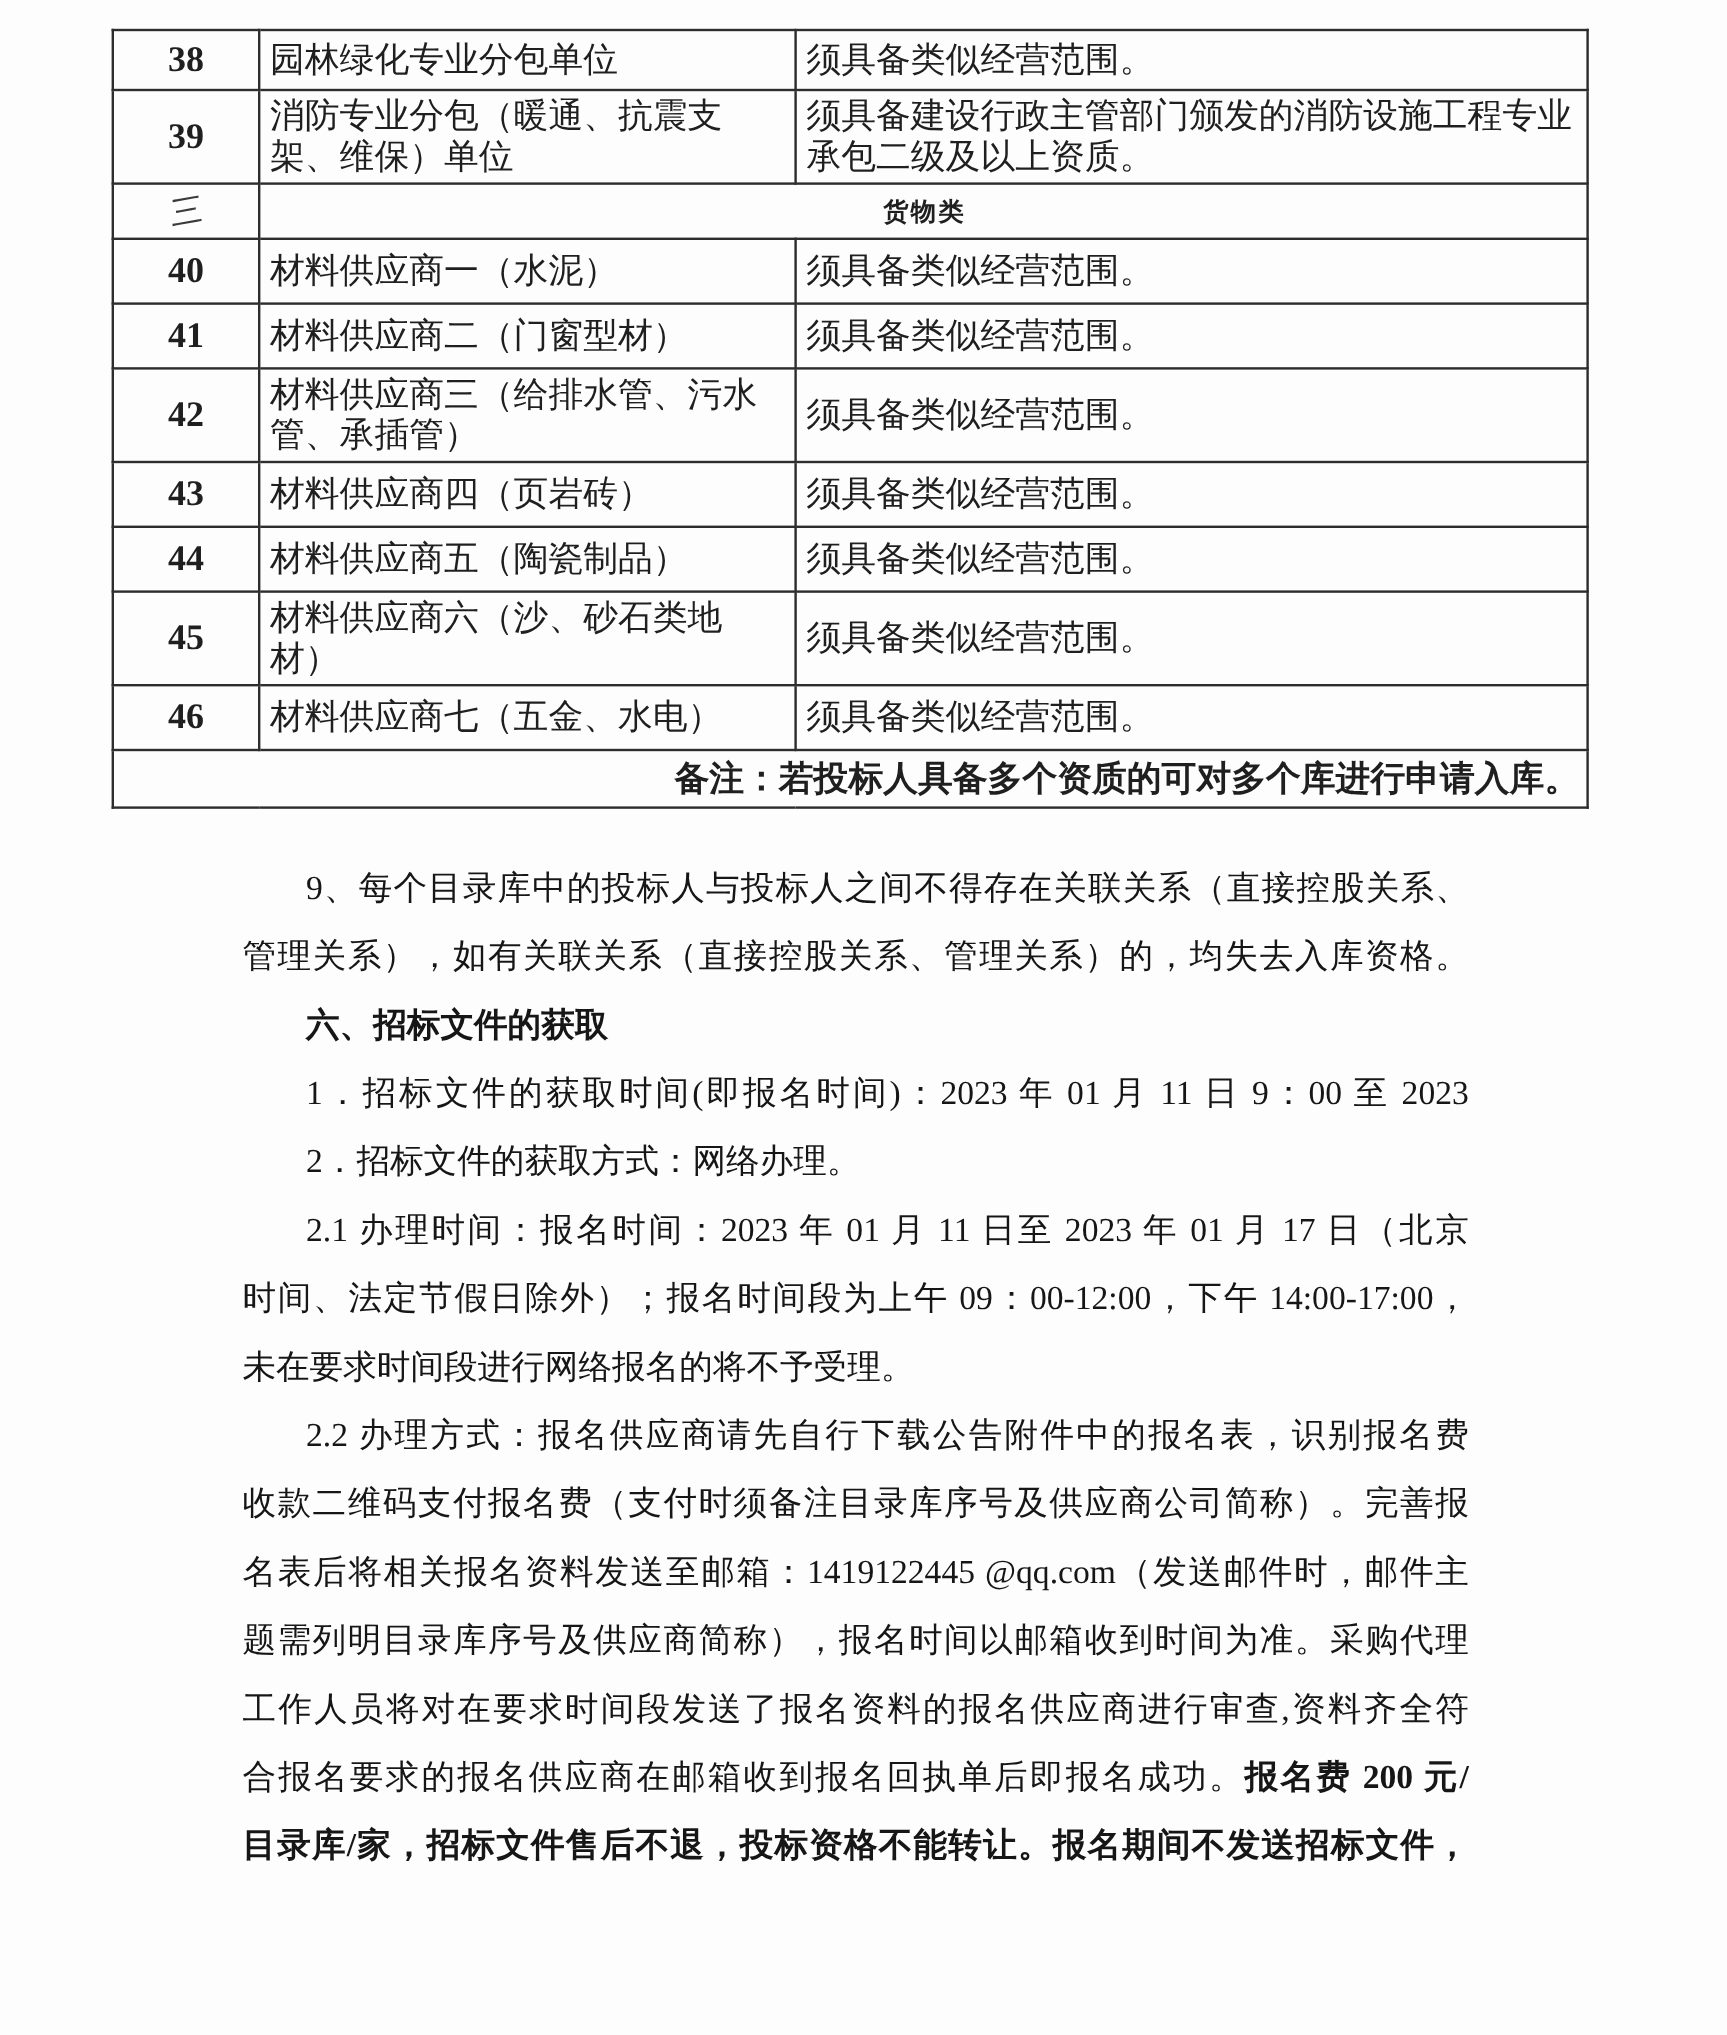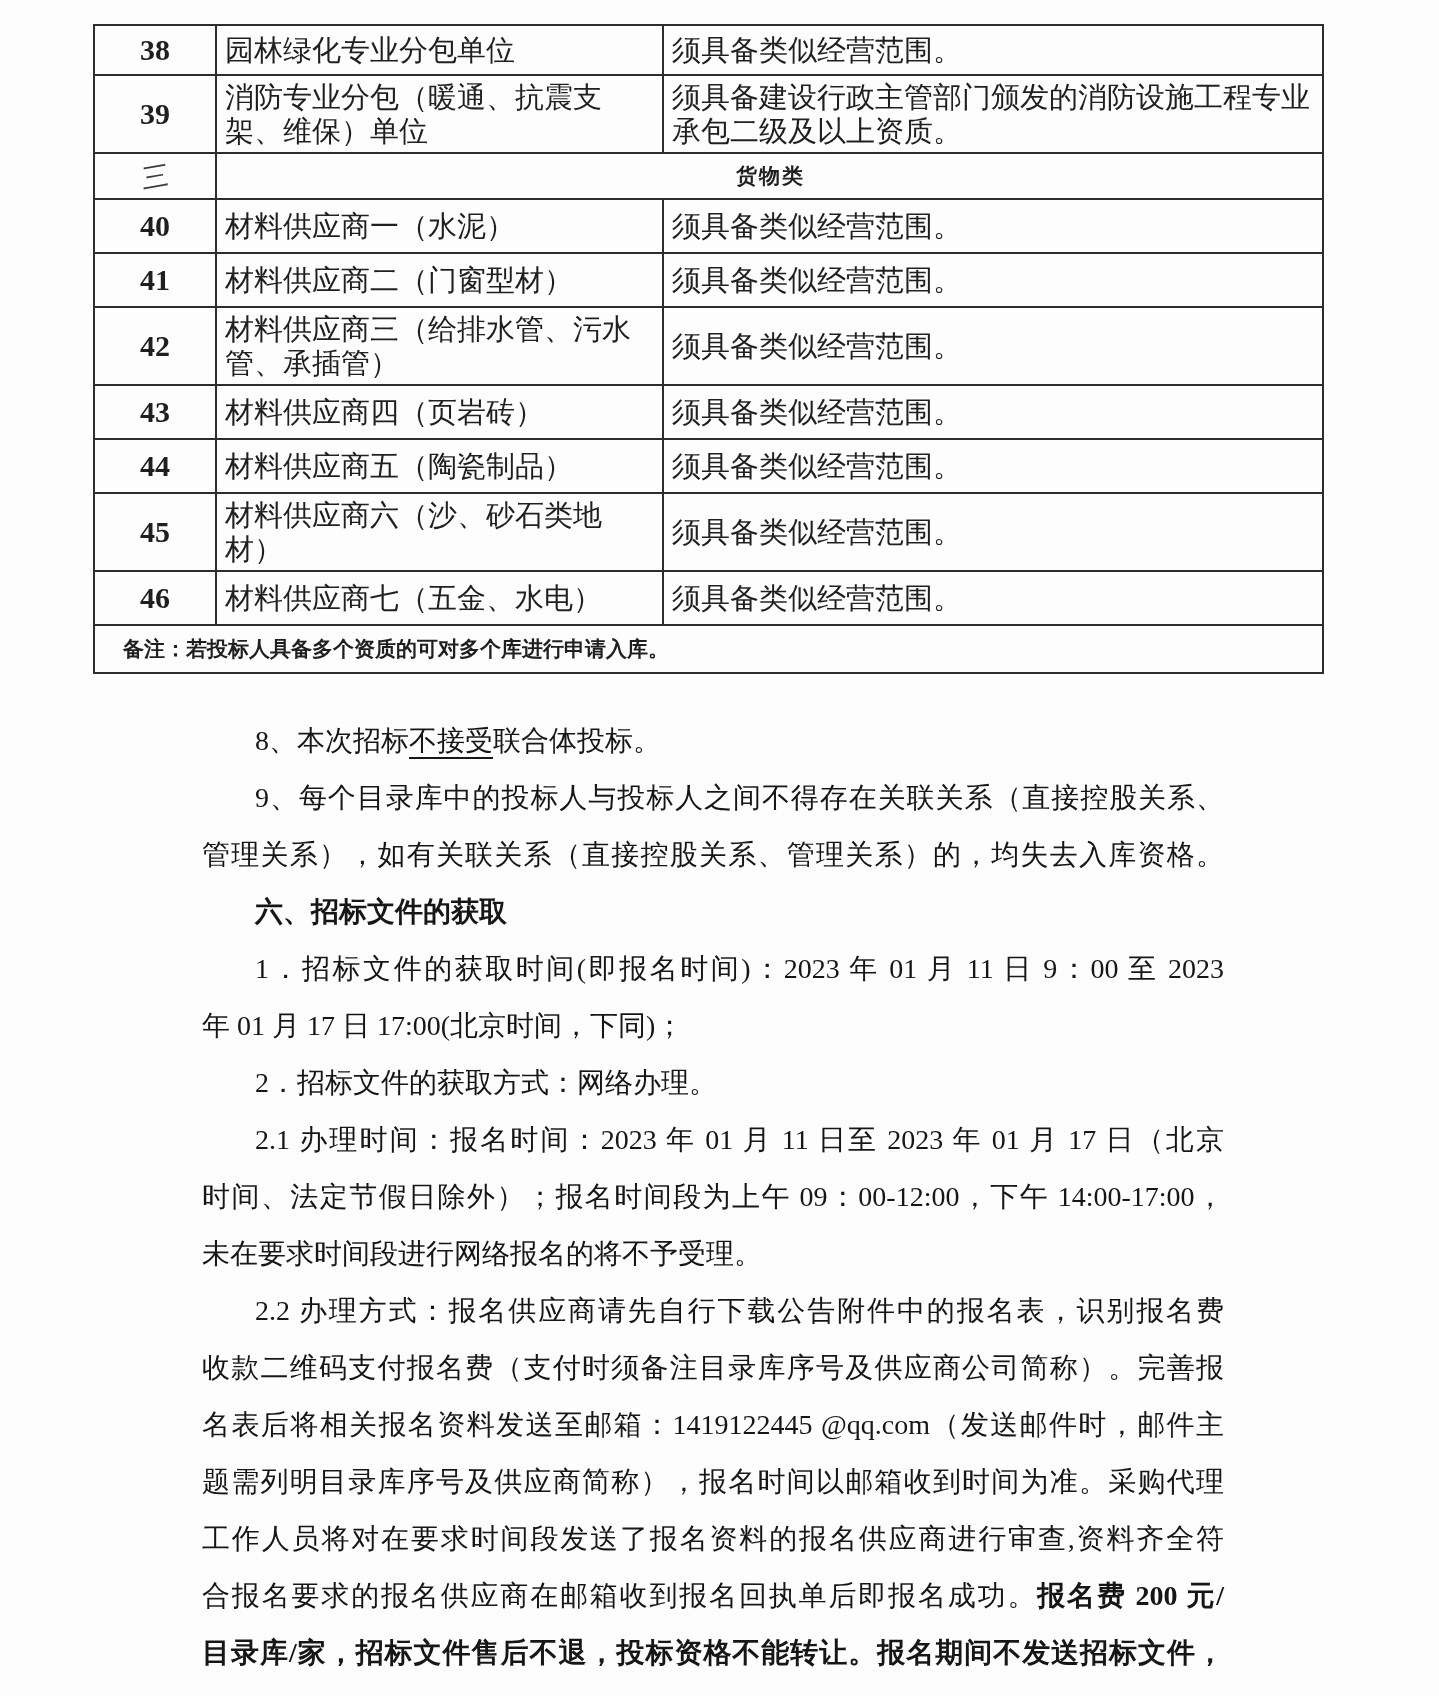--- a/index.html
+++ b/index.html
@@ -43,21 +43,21 @@
   .qtable tr.r-note{height:48px;}
   .qtable td.section-label{
     text-align:center;font-weight:bold;font-size:21px;letter-spacing:2px;
   }
   .qtable td.section-no span{
     display:inline-block;
     transform:rotate(-10deg) skewX(-6deg);
     font-weight:normal;font-size:27px;color:#3a3a3a;
   }
   .qtable td.note-cell{
-    text-align:left;font-weight:bold;font-size:21px;padding-left:28px;
+    text-align:right;font-weight:bold;font-size:29px;padding-left:28px;
   }
 
   
   .doc-body{
     position:absolute;left:202px;top:712px;width:1022px;
     font-size:28px;color:#161616;
   }
   .doc-body .line{
     height:57px;line-height:57px;
     white-space:nowrap;
@@ -139,26 +139,24 @@
           <td>材料供应商七（五金、水电）</td>
           <td>须具备类似经营范围。</td>
         </tr>
         <tr class="r-note">
           <td class="note-cell" colspan="3">备注：若投标人具备多个资质的可对多个库进行申请入库。</td>
         </tr>
       </tbody>
   </table>
 
   <div class="doc-body">
-      <div class="line indent"><span>8、本次招标</span><span class="underline">不接受</span><span>联合体投标。</span></div>
       <div class="line indent justify"><span>9、每个目录库中的投标人与投标人之间不得存在关联关系（直接控股关系、</span></div>
       <div class="line justify"><span>管理关系），如有关联关系（直接控股关系、管理关系）的，均失去入库资格。</span></div>
       <div class="line indent bold"><span>六、招标文件的获取</span></div>
       <div class="line indent justify"><span>1．招标文件的获取时间(即报名时间)：2023 年 01 月 11 日 9：00 至 2023</span></div>
-      <div class="line"><span>年 01 月 17 日 17:00(北京时间，下同)；</span></div>
       <div class="line indent"><span>2．招标文件的获取方式：网络办理。</span></div>
       <div class="line indent justify"><span>2.1 办理时间：报名时间：2023 年 01 月 11 日至 2023 年 01 月 17 日（北京</span></div>
       <div class="line justify"><span>时间、法定节假日除外）；报名时间段为上午 09：00-12:00，下午 14:00-17:00，</span></div>
       <div class="line"><span>未在要求时间段进行网络报名的将不予受理。</span></div>
       <div class="line indent justify"><span>2.2 办理方式：报名供应商请先自行下载公告附件中的报名表，识别报名费</span></div>
       <div class="line justify"><span>收款二维码支付报名费（支付时须备注目录库序号及供应商公司简称）。完善报</span></div>
       <div class="line justify"><span>名表后将相关报名资料发送至邮箱：1419122445 @qq.com（发送邮件时，邮件主</span></div>
       <div class="line justify"><span>题需列明目录库序号及供应商简称），报名时间以邮箱收到时间为准。采购代理</span></div>
       <div class="line justify"><span>工作人员将对在要求时间段发送了报名资料的报名供应商进行审查,资料齐全符</span></div>
       <div class="line justify"><span>合报名要求的报名供应商在邮箱收到报名回执单后即报名成功。</span><span class="bold">报名费 200 元/</span></div>

